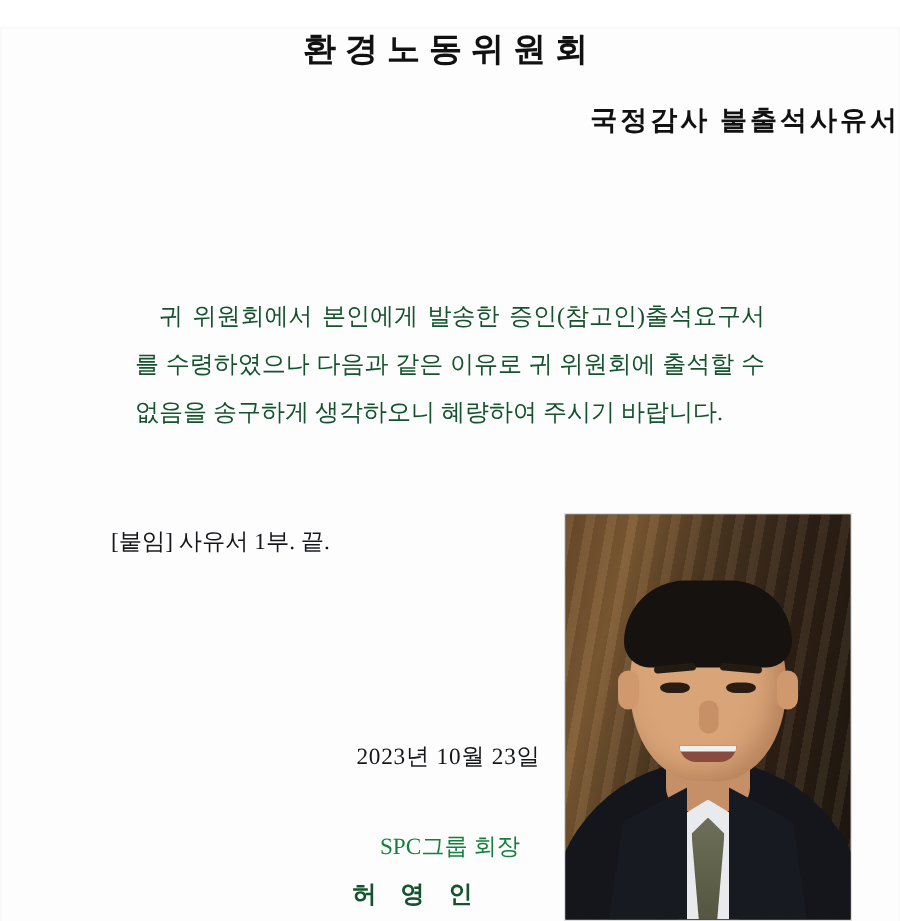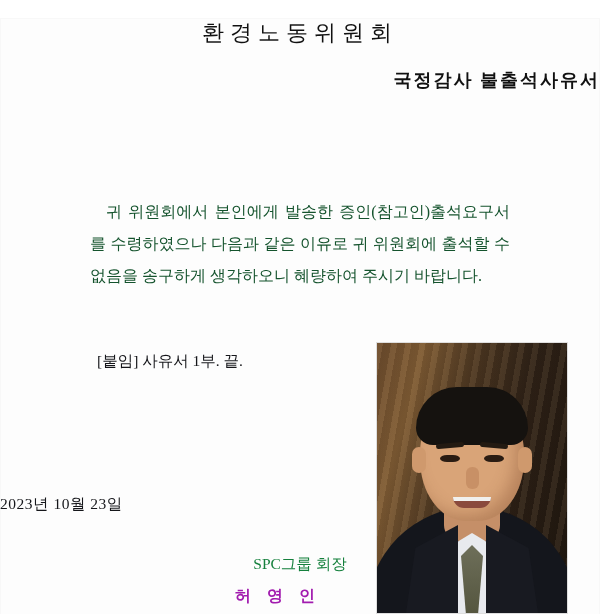--- a/index.html
+++ b/index.html
@@ -20,21 +20,21 @@
     position: relative;
     width: 600px;
     height: 614px;
     background: #fdfdfd;
     box-sizing: border-box;
   }
 
   .doc-title {
     text-align: center;
     font-size: 22px;
-    font-weight: normal;
+    font-weight: bold;
     letter-spacing: 6px;
     margin-top: 18px;
     color: #111;
   }
 
   .doc-subtitle {
     text-align: right;
     font-size: 18px;
     font-weight: bold;
     letter-spacing: 2px;
@@ -54,31 +54,32 @@
     color: #14532d;
   }
   .body-block p {
     margin: 0;
     text-indent: 16px;
     text-align: justify;
   }
 
   .attachment {
     position: absolute;
-    left: 97px;
+    left: 74px;
     top: 333px;
     font-size: 15.5px;
     color: #15161a;
   }
 
   .date-line {
     position: absolute;
     left: 0;
     top: 476px;
     width: 600px;
+    text-align: center;
     font-size: 15.5px;
     letter-spacing: 0.5px;
     color: #15161a;
     padding-right: 2px;
     box-sizing: border-box;
   }
 
   .org-line {
     position: absolute;
     left: 0;
@@ -92,21 +93,21 @@
 
   .name-line {
     position: absolute;
     left: 0;
     top: 568px;
     width: 556px;
     text-align: center;
     font-size: 16px;
     font-weight: bold;
     letter-spacing: 6px;
-    color: #a21caf;
+    color: #14532d;
     box-sizing: border-box;
   }
 
   
   .portrait {
     position: absolute;
     left: 377px;
     top: 325px;
     width: 190px;
     height: 270px;

